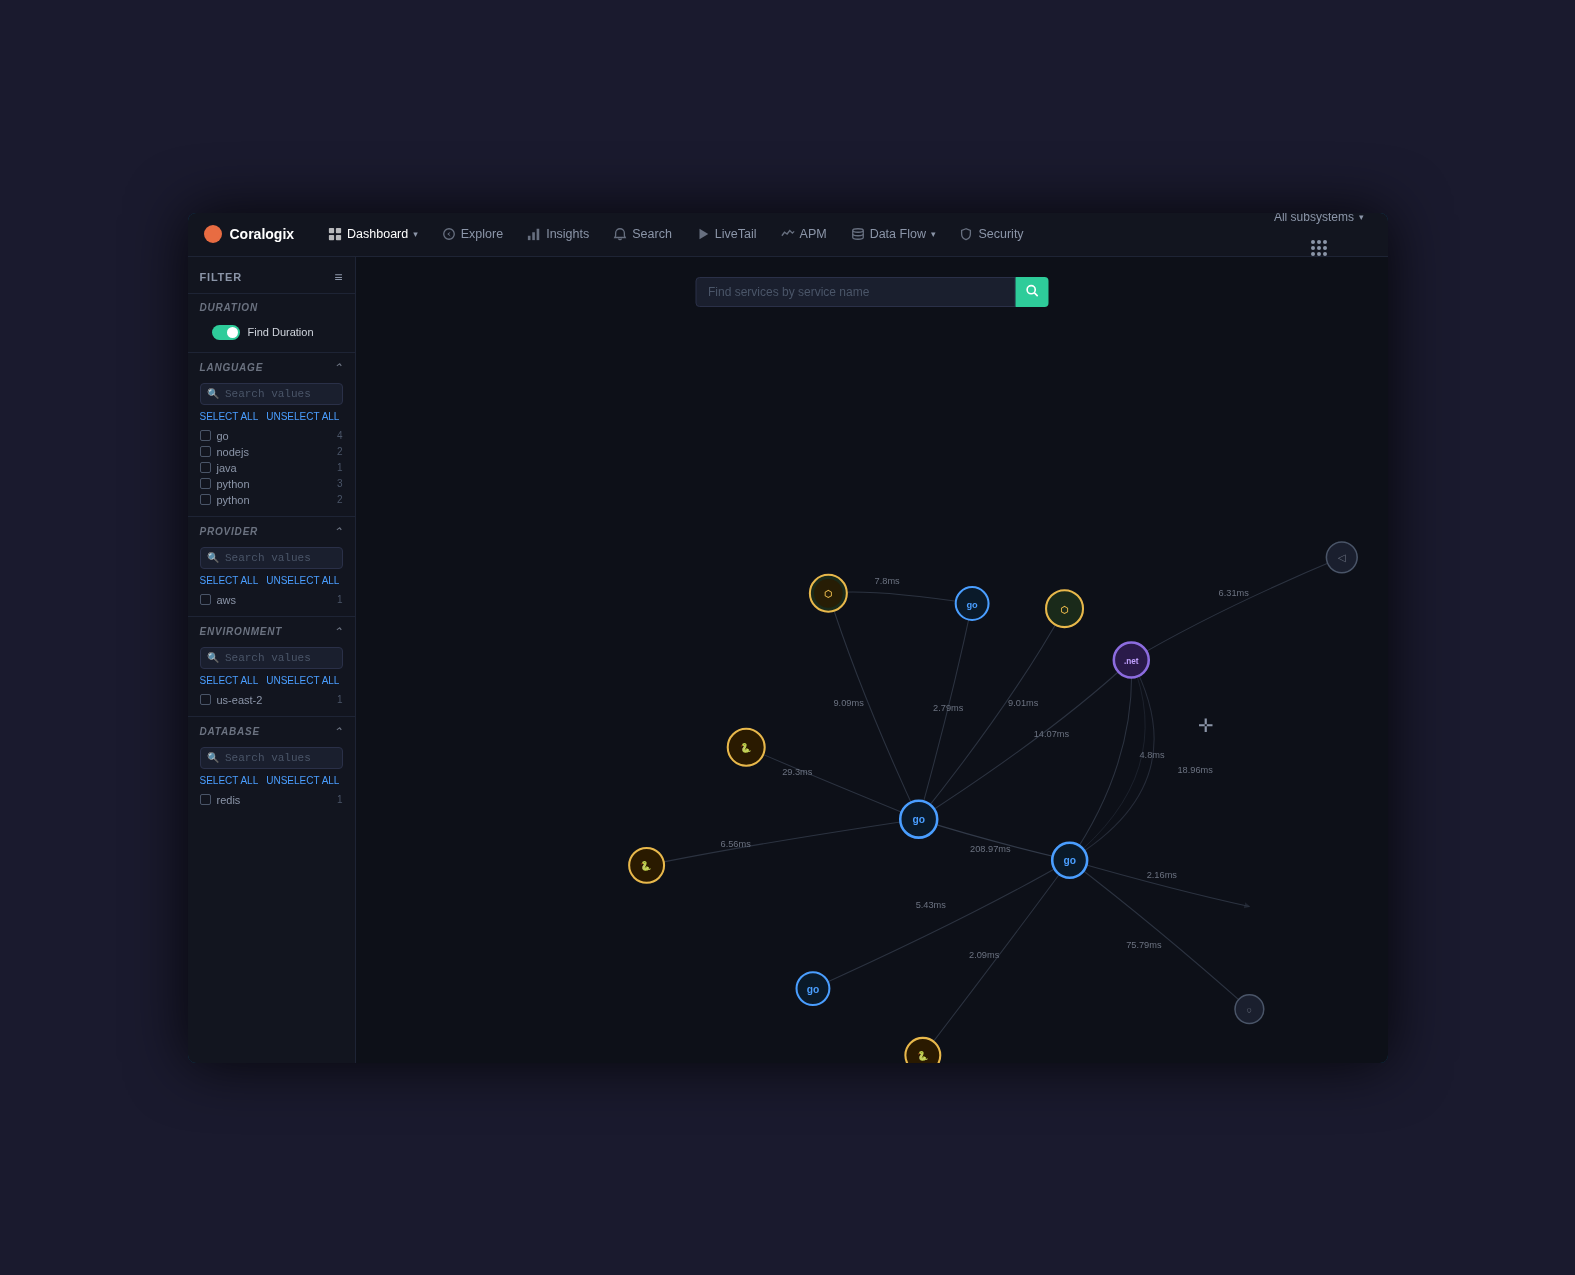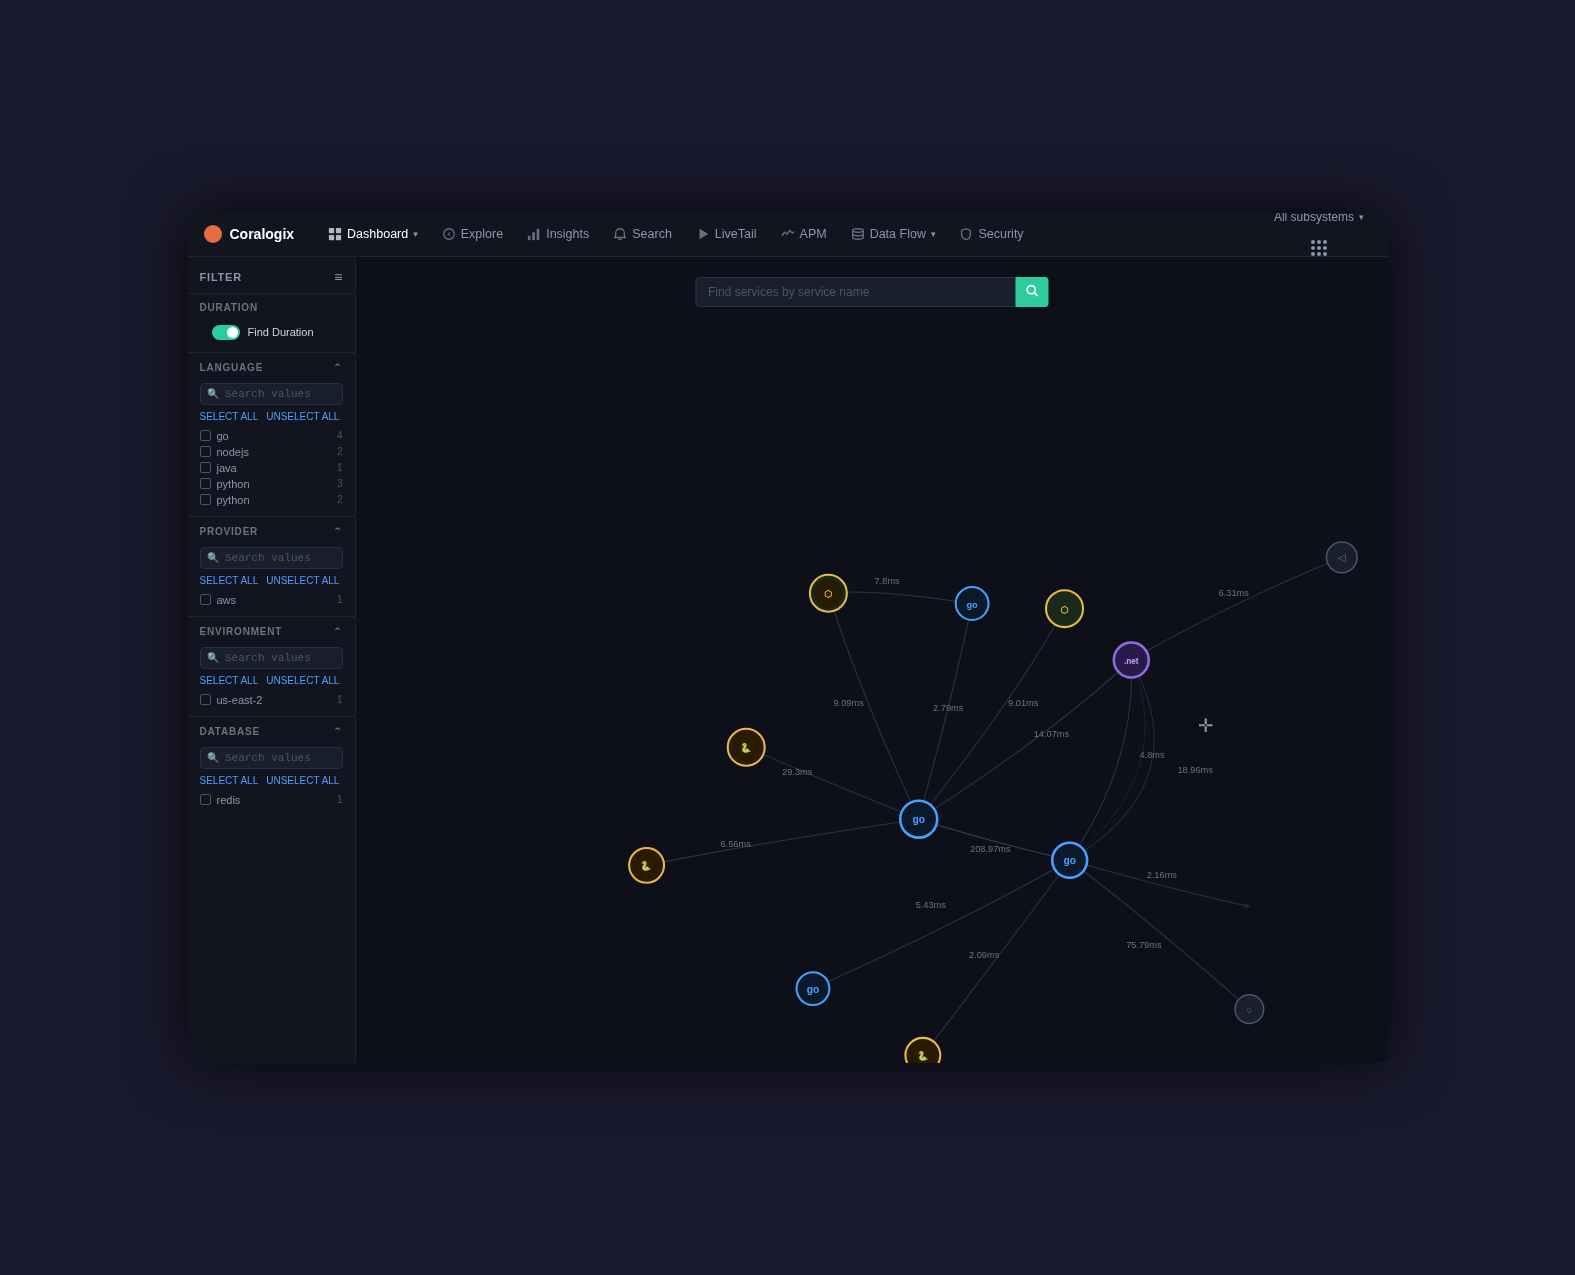--- a/index.html
+++ b/index.html
@@ -173,20 +173,21 @@
     }
     .section {
       padding: 8px 12px;
       border-top: 1px solid #1e2435;
     }
     .section-header {
       display: flex;
       align-items: center;
       justify-content: space-between;
       margin-bottom: 8px;
+      font-style: italic;
     }
     .section-title {
       color: #6b7280;
       font-size: 10px;
       font-weight: 700;
       letter-spacing: 0.8px;
       text-transform: uppercase;
     }
     .section-chevron {
       color: #6b7280;

